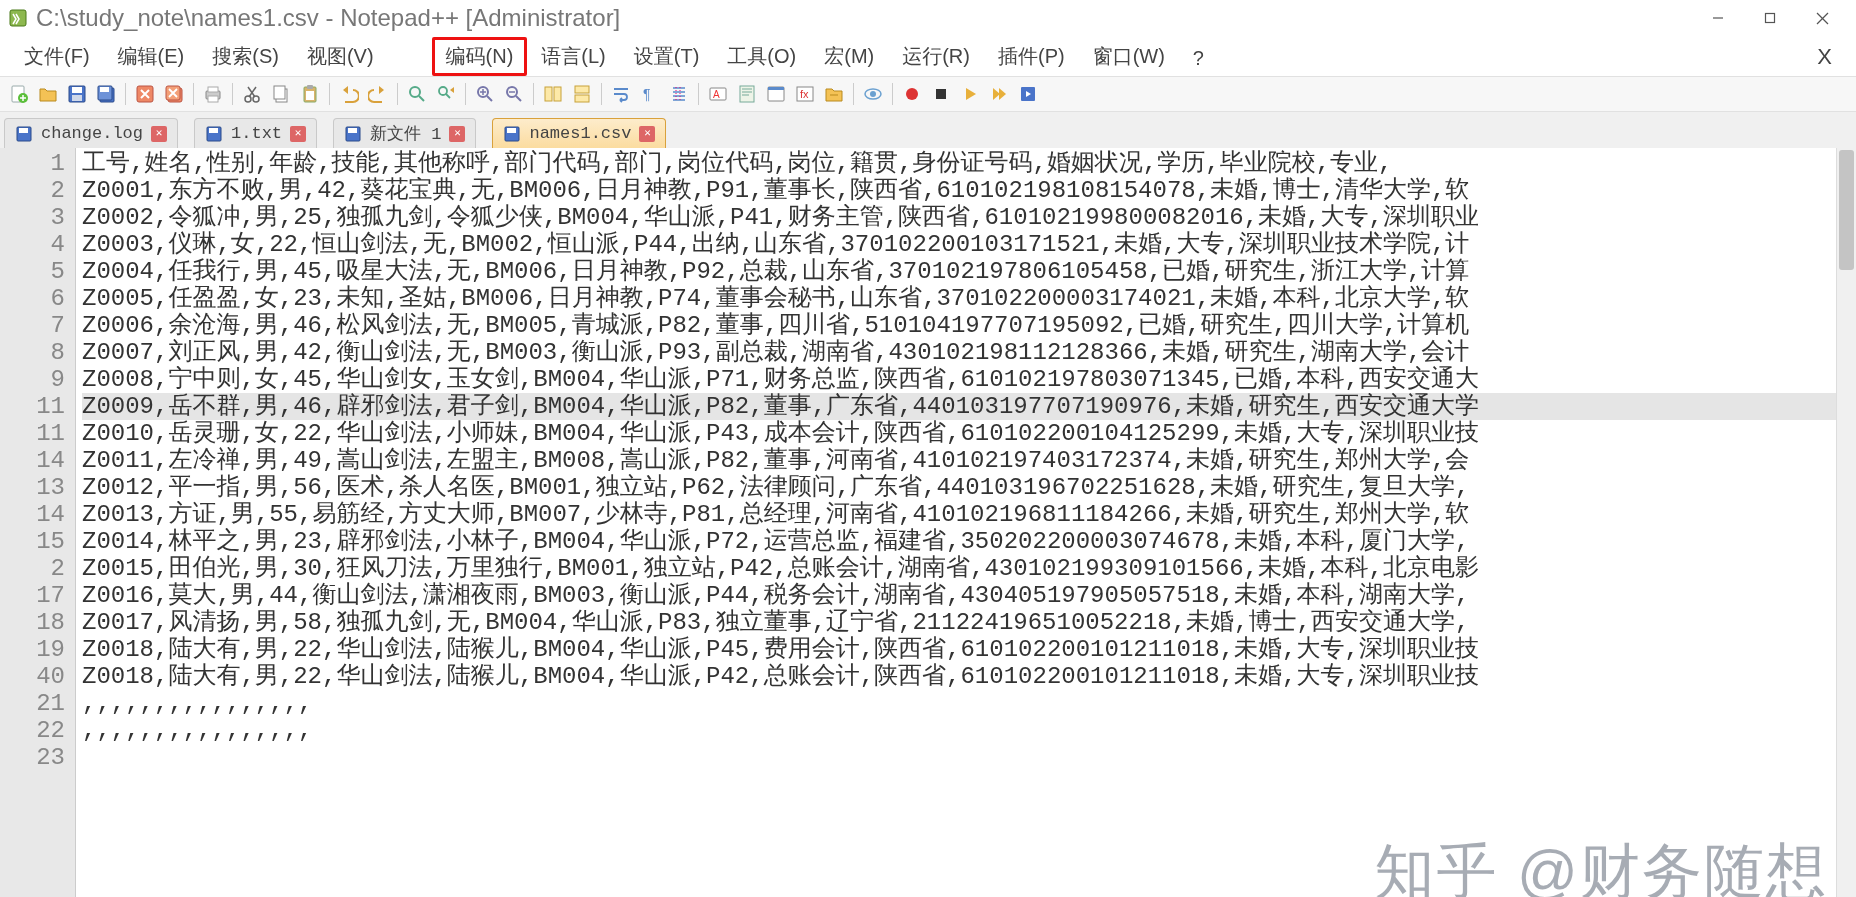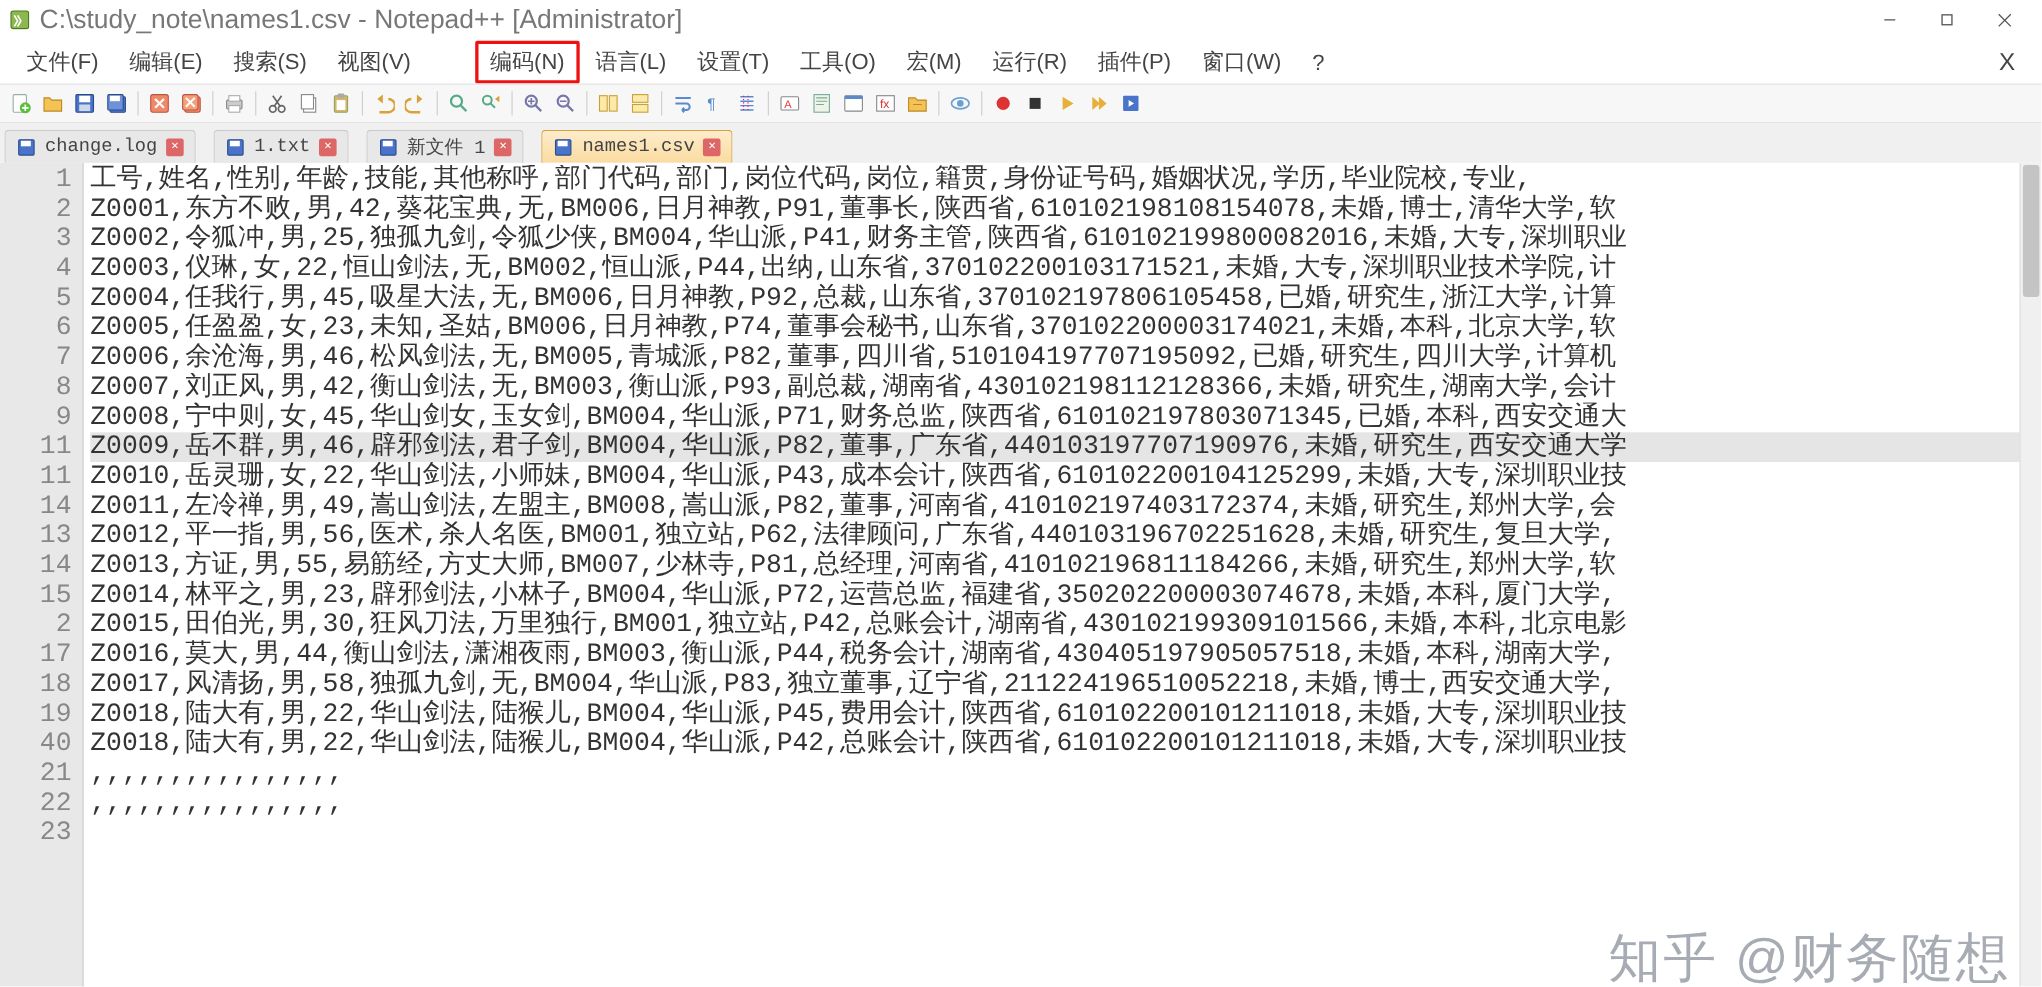--- a/index.html
+++ b/index.html
@@ -30,21 +30,21 @@
 
   .editor { flex:1; display:flex; font-family:"Courier New","Consolas",monospace; font-size:24px; line-height:27px; overflow:hidden; position:relative; }
   .gutter { width:76px; background:#e8e8e8; text-align:right; padding:2px 10px 2px 0; color:#888; border-right:1px solid #ccc; user-select:none; }
   .gutter div { height:27px; }
   .code { flex:1; padding:2px 1px 2px 6px; white-space:pre; overflow:hidden; position:relative; }
   .code .line { height:27px; overflow:hidden; }
   .code .line.sel { background:#e5e5e5; }
   .vscroll { position:absolute; right:0; top:0; width:20px; height:100%; background:#f0f0f0; border-left:1px solid #ddd; }
   .vscroll .thumb { position:absolute; left:2px; right:2px; top:2px; height:120px; background:#c4c4c4; border-radius:3px; }
 
-  .watermark { position:absolute; right:28px; bottom:12px; font-size:48px; font-weight:500; color:rgba(120,128,140,0.65); letter-spacing:2px; pointer-events:none; font-family:"Microsoft YaHei",sans-serif; }
+  .watermark { position:absolute; right:28px; bottom:12px; font-size:60px; font-weight:500; color:rgba(120,128,140,0.65); letter-spacing:2px; pointer-events:none; font-family:"Microsoft YaHei",sans-serif; }
 </style>
 </head>
 <body>
 
 <div class="window">
 
   <div class="titlebar">
     <span class="app-icon">
       <svg width="18" height="18" viewBox="0 0 18 18">
           <rect x="1" y="1" width="16" height="16" rx="2" fill="#8db84f" stroke="#4a7a1a"></rect>

